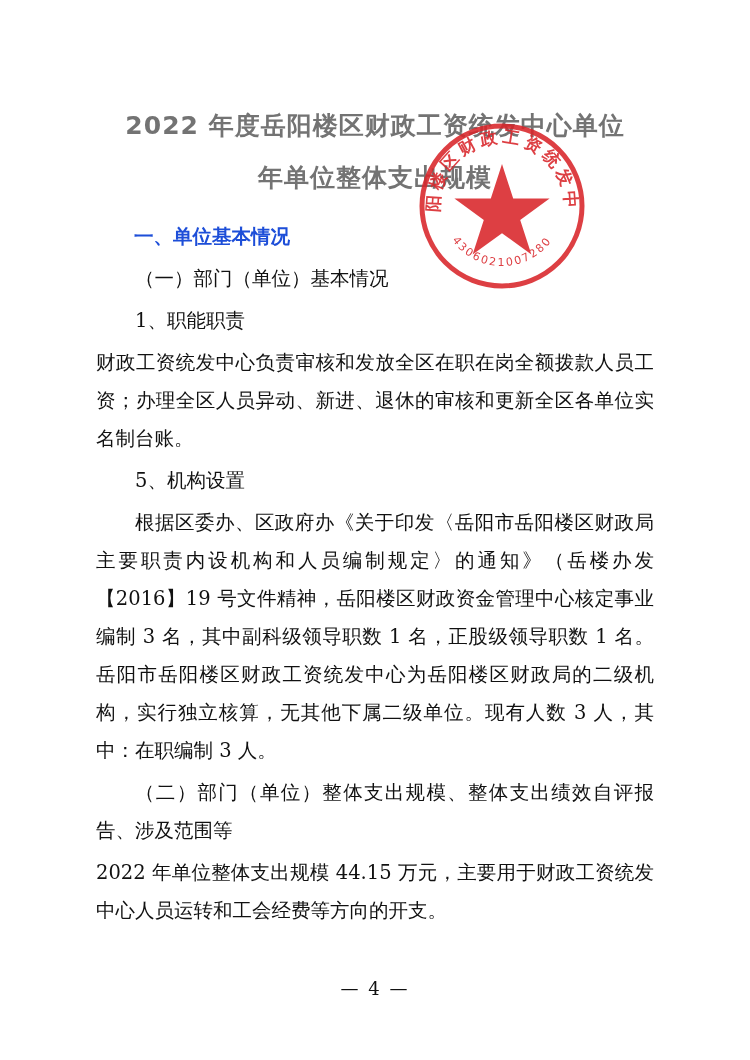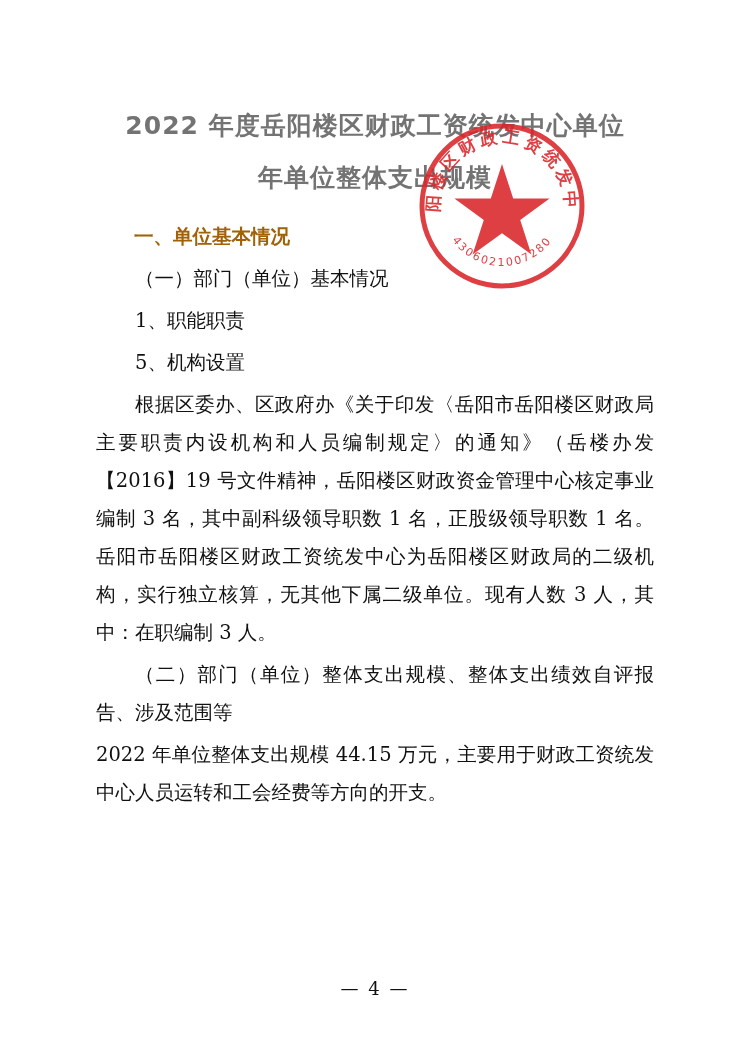--- a/index.html
+++ b/index.html
@@ -40,21 +40,21 @@
   .doc-title .tline {
     display: block;
   }
   .sec-heading {
     font-family: "DejaVu Sans", "Liberation Sans", sans-serif;
     font-weight: bold;
     font-size: 19.5px;
     line-height: 38px;
     margin: 14px 0 0 0;
     text-indent: 42px;
-    color: #a16207;
+    color: #1d4ed8;
   }
   p.para {
     font-size: 19.5px;
     line-height: 38px;
     margin: 4px;
     text-align: justify;
     text-justify: inter-ideograph;
     color: #111111;
   }
   p.indent2 {
@@ -94,20 +94,21 @@
       <span class="tline">2022 年度岳阳楼区财政工资统发中心单位</span>
       <span class="tline">年单位整体支出规模</span>
     </h1>
 
     <div class="sec-heading">一、单位基本情况</div>
 
     <p class="para indent2">（一）部门（单位）基本情况</p>
 
     <p class="para indent2">1、职能职责</p>
 
+    <p class="para noindent">财政工资统发中心负责审核和发放全区在职在岗全额拨款人员工资；办理全区人员异动、新进、退休的审核和更新全区各单位实名制台账。</p>
 
     <p class="para indent2">5、机构设置</p>
 
     <p class="para indent2">根据区委办、区政府办《关于印发〈岳阳市岳阳楼区财政局主要职责内设机构和人员编制规定〉的通知》（岳楼办发【2016】19 号文件精神，岳阳楼区财政资金管理中心核定事业编制 3 名，其中副科级领导职数 1 名，正股级领导职数 1 名。岳阳市岳阳楼区财政工资统发中心为岳阳楼区财政局的二级机构，实行独立核算，无其他下属二级单位。现有人数 3 人，其中：在职编制 3 人。</p>
 
     <p class="para indent2">（二）部门（单位）整体支出规模、整体支出绩效自评报告、涉及范围等</p>
 
     <p class="para noindent">2022 年单位整体支出规模 44.15 万元，主要用于财政工资统发中心人员运转和工会经费等方向的开支。</p>
 
   </div>

